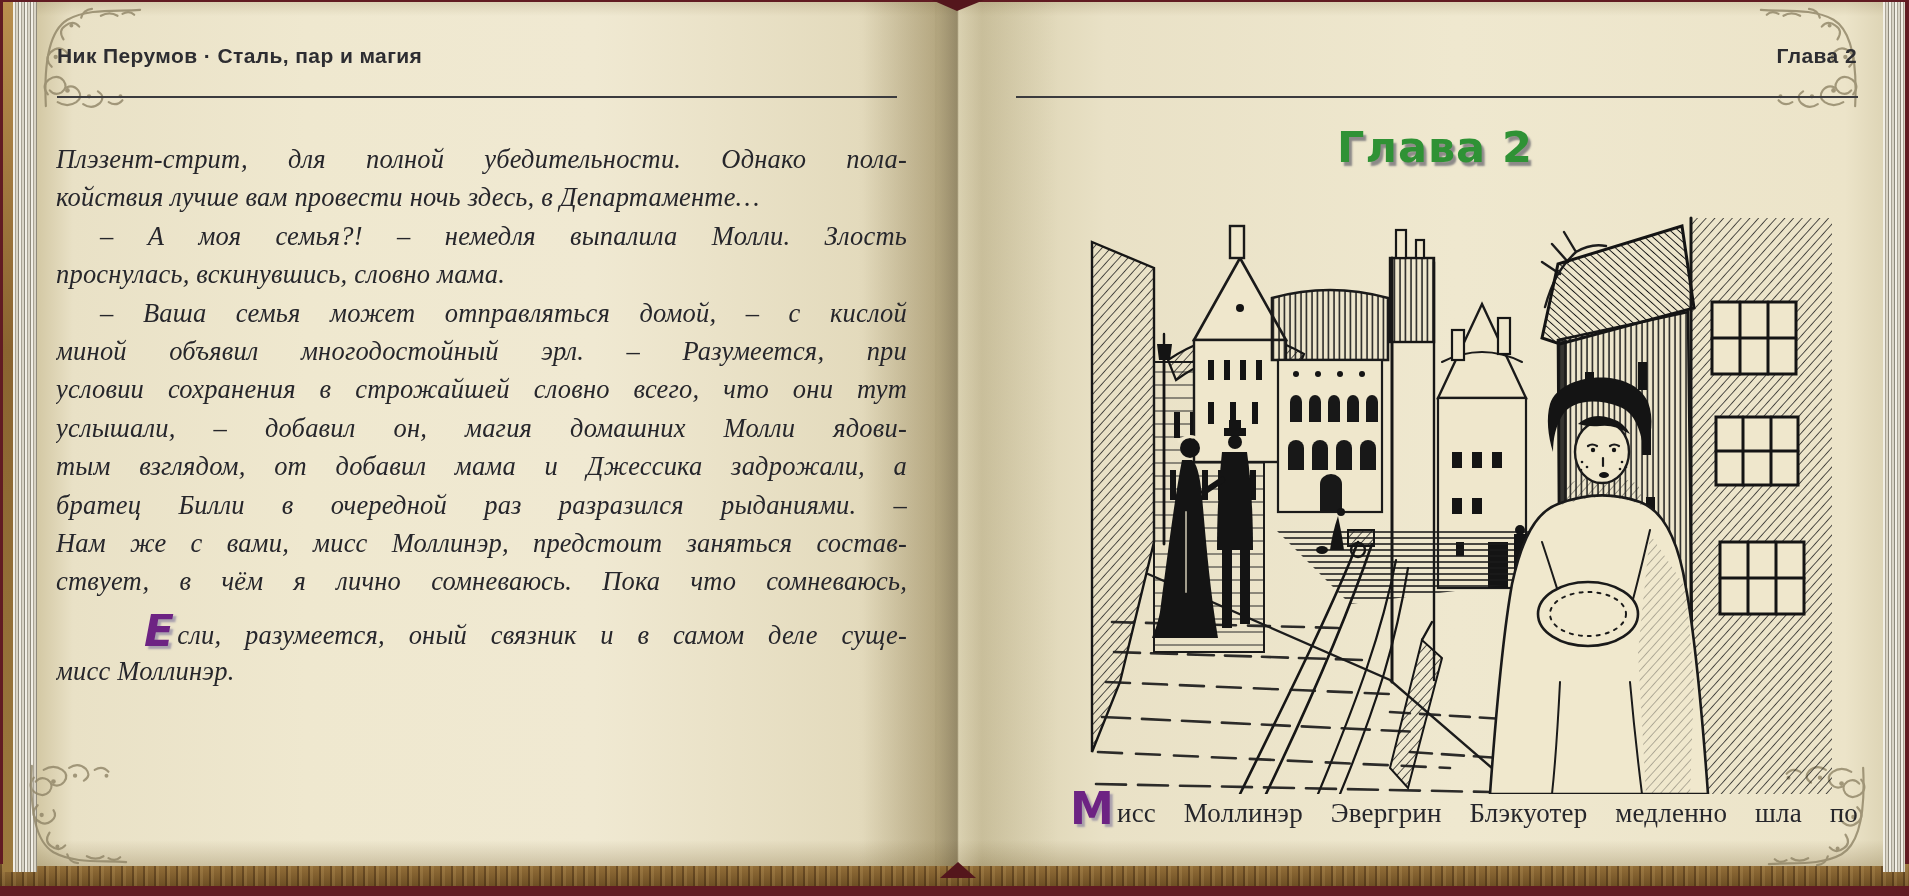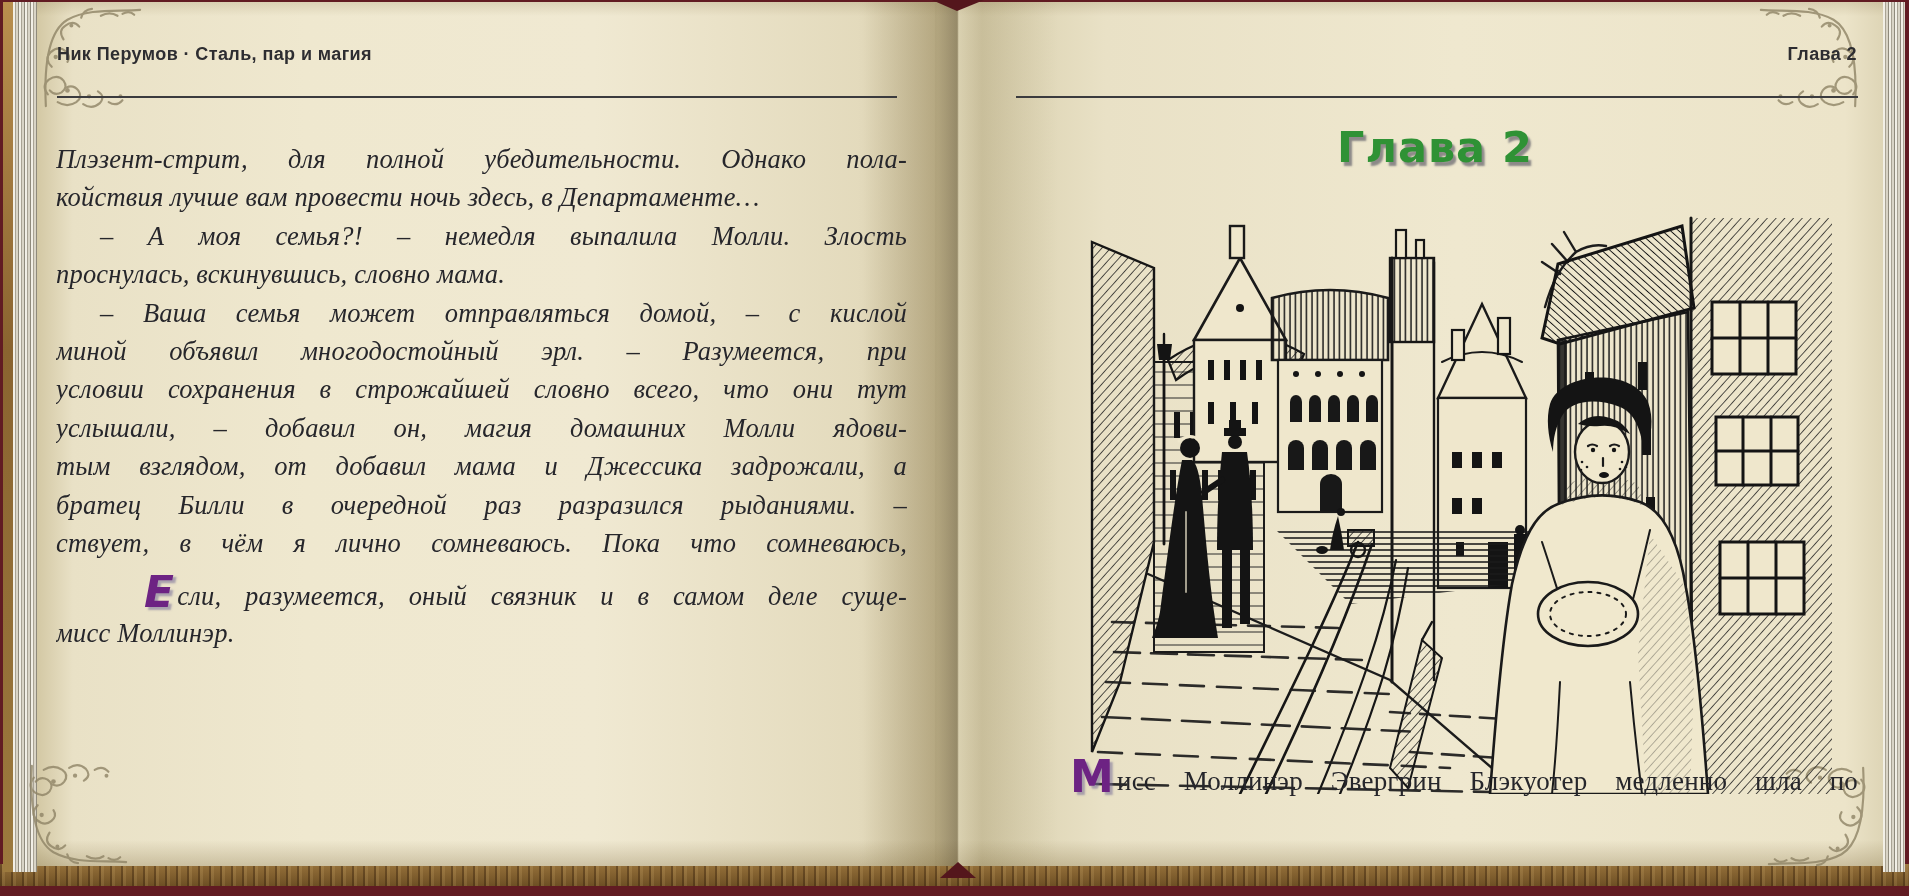--- a/index.html
+++ b/index.html
@@ -56,21 +56,21 @@
   }
   
   .orn{position:absolute;width:108px;height:108px;}
   .orn.tl{left:38px;top:4px;}
   .orn.tr{right:46px;top:4px;transform:scaleX(-1);}
   .orn.bl{left:24px;bottom:28px;transform:scaleY(-1);}
   .orn.br{right:38px;bottom:26px;transform:scale(-1,-1);}
   
   .running-head{
     position:absolute;top:44px;font-family:"Liberation Sans",sans-serif;
-    font-weight:700;font-size:18px;color:#2d2d31;letter-spacing:.4px;
+    font-weight:700;font-size:21px;color:#2d2d31;letter-spacing:.4px;
   }
   .running-head.left{left:57px;}
   .running-head.right{right:52px;}
   .head-rule{position:absolute;top:96px;height:2px;background:#3b3b3e;}
   .head-rule.left{left:57px;width:840px;}
   .head-rule.right{left:1016px;width:842px;}
   
   .body-text{
     position:absolute;left:56px;top:140px;width:851px;
     font-size:26.5px;color:#26262b;letter-spacing:.2px;font-style:italic;
@@ -88,21 +88,21 @@
     text-shadow:3px 3px 2px rgba(115,105,150,.55);margin-right:3px;transform:translateY(2px);
   }
   
   .chapter-title{
     position:absolute;left:985px;width:900px;top:122px;text-align:center;
     font-family:"DejaVu Sans",sans-serif;font-weight:700;font-size:43px;
     color:var(--green,#2f9235);text-shadow:3px 4px 2px rgba(75,75,90,.6);letter-spacing:1px;
   }
   .illustration{position:absolute;left:1090px;top:212px;width:742px;height:582px;}
   .first-line{
-    position:absolute;left:1070px;top:760px;width:788px;
+    position:absolute;left:1070px;top:792px;width:788px;
     font-size:27px;color:#26262b;letter-spacing:.2px;line-height:40px;
     text-align:justify;text-align-last:justify;white-space:nowrap;
   }
 </style>
 </head>
 <body>
 
 <svg width="0" height="0" style="position:absolute">
   <defs>
     <symbol id="orn-sym" viewBox="0 0 110 110">
@@ -158,20 +158,21 @@
     <div class="line">Плэзент-стрит, для полной убедительности. Однако пола-</div>
     <div class="line end">койствия лучше вам провести ночь здесь, в Департаменте…</div>
     <div class="line indent">– А моя семья?! – немедля выпалила Молли. Злость</div>
     <div class="line end">проснулась, вскинувшись, словно мама.</div>
     <div class="line indent">– Ваша семья может отправляться домой, – с кислой</div>
     <div class="line">миной объявил многодостойный эрл. – Разумеется, при</div>
     <div class="line">условии сохранения в строжайшей словно всего, что они тут</div>
     <div class="line">услышали, – добавил он, магия домашних Молли ядови-</div>
     <div class="line">тым взглядом, от добавил мама и Джессика задрожали, а</div>
     <div class="line">братец Билли в очередной раз разразился рыданиями. –</div>
+    <div class="line">Нам же с вами, мисс Моллинэр, предстоит заняться состав-</div>
     <div class="line">ствует, в чём я лично сомневаюсь. Пока что сомневаюсь,</div>
     <div class="line indent gap"><span class="dropcap">Е</span>сли, разумеется, оный связник и в самом деле суще-</div>
     <div class="line end">мисс Моллинэр.</div>
   </div>
 
 <div class="chapter-title">Глава 2</div>
 
 <svg class="illustration" viewBox="0 0 742 582">
   <defs>
     <pattern id="hd" width="6.5" height="6.5" patternUnits="userSpaceOnUse" patternTransform="rotate(42)">

